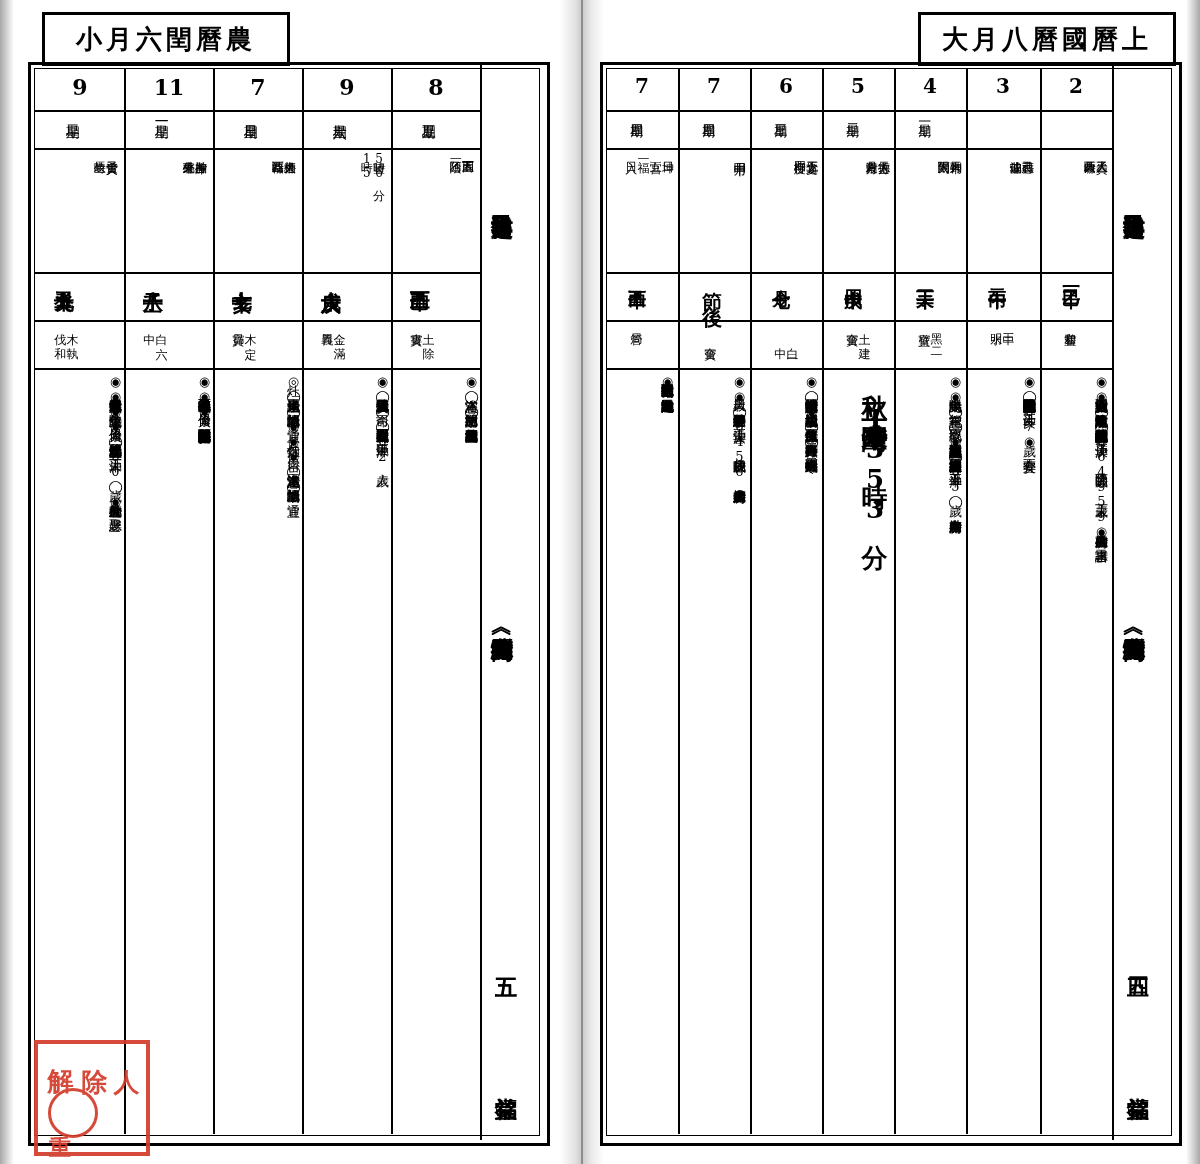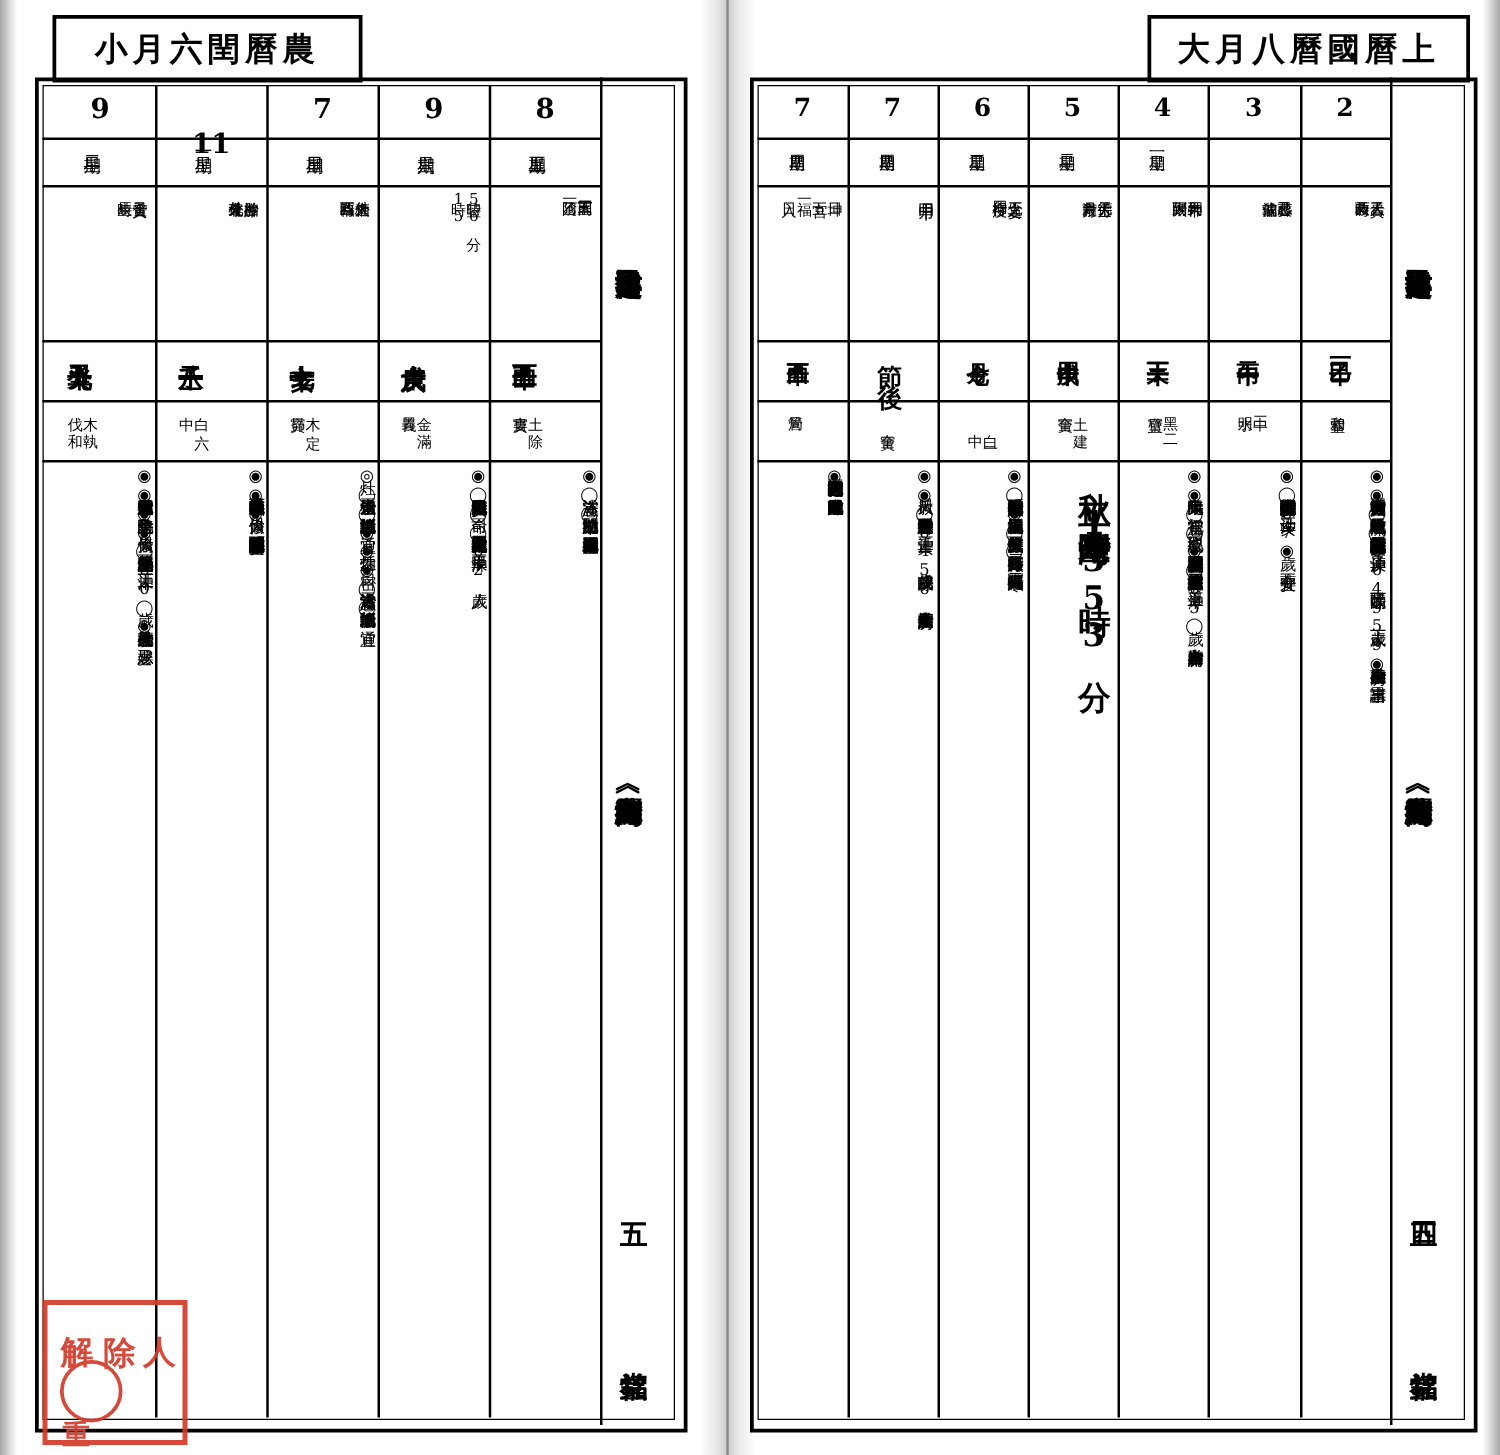--- a/index.html
+++ b/index.html
@@ -89,21 +89,21 @@
       <div class="vcol s14" style="left:52px;top:114px;height:30px;">星期二</div>
       <div class="vcol s12" style="left:30px;top:152px;height:114px;width:74px;white-space:pre-line;">登貴子寅
 時辰生</div>
       <div class="vcol s20 b" style="left:40px;top:276px;height:42px;">十九癸丑</div>
       <div class="vcol s12" style="left:40px;top:324px;height:42px;white-space:pre-line;">木 執
 伐 和</div>
       <div class="vcol s13" style="left:22px;top:374px;height:756px;width:86px;">◉天德天恩母倉明堂執儲天壽財帛曲◉烏兔太陰午時◉大偷修日◉小耗歸忌觸水龍受死食主伏◯正沖丁未60歲◯胎神占碓磨外東北◉忌嫁娶</div>
     </div>
 
     <div>
-      <div class="cellnum s22" style="left:113px;top:74px;width:84px;margin-top:28px;">11</div>
+      <div class="cellnum s22" style="left:113px;top:74px;width:84px;">11</div>
       <div class="vcol s14" style="left:141px;top:114px;height:30px;">星期一</div>
       <div class="vcol s12" style="left:119px;top:152px;height:114px;width:74px;white-space:pre-line;">胎神占庫
 碓外東北</div>
       <div class="vcol s20 b" style="left:129px;top:276px;height:42px;">十八壬子</div>
       <div class="vcol s12" style="left:129px;top:324px;height:42px;white-space:pre-line;">白 六
 中</div>
       <div class="vcol s13" style="left:111px;top:374px;height:756px;width:86px;">◉月德天月恩時德福生鳴吠不將分頭◉大偷修日◉剃頭開光塑繪動土安香造廟橋船倉庫豎旗掛匾造車器開池井作陂造畜棚開生坟合壽木</div>
     </div>
 
     <div>

